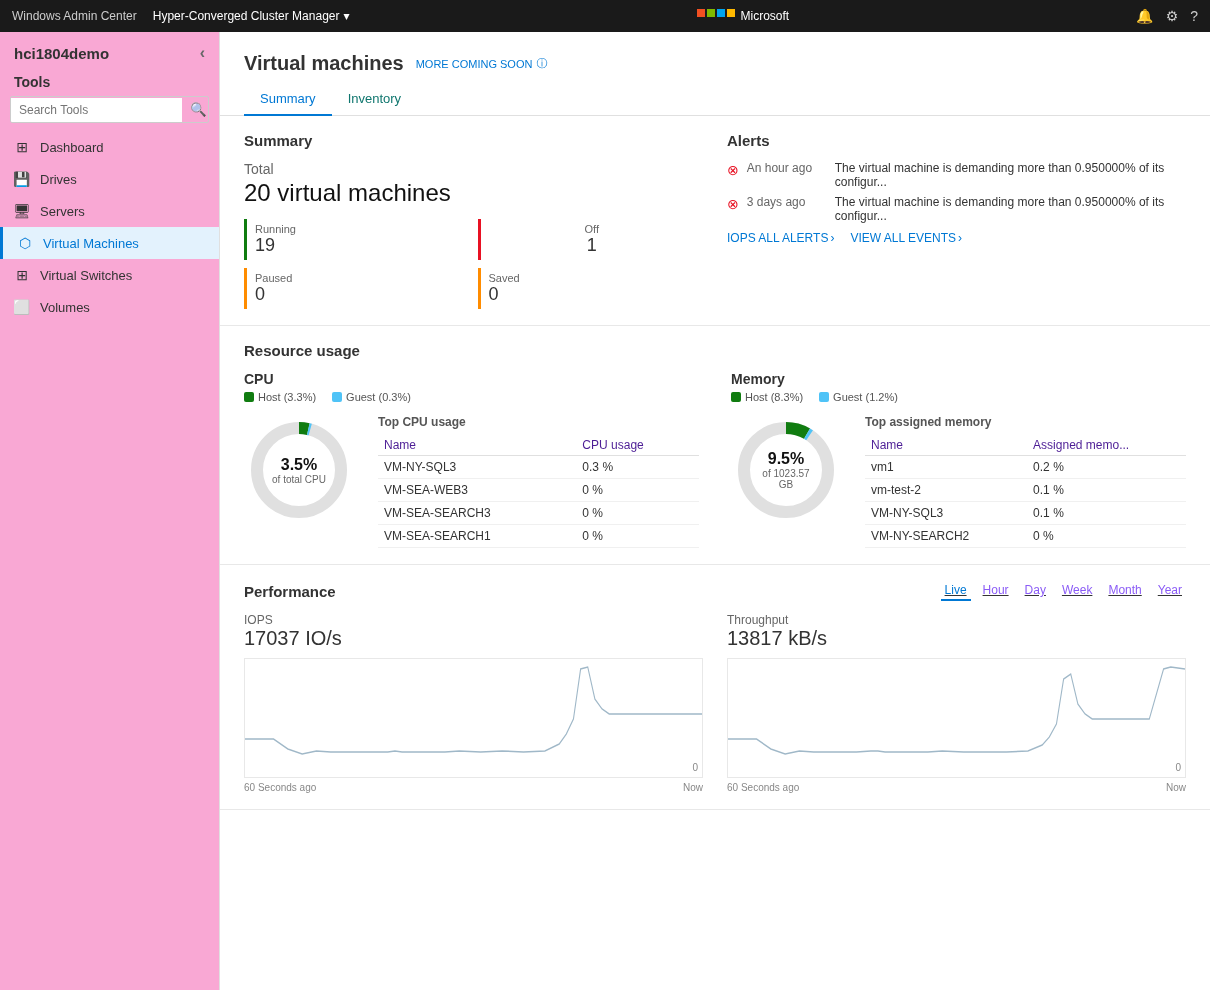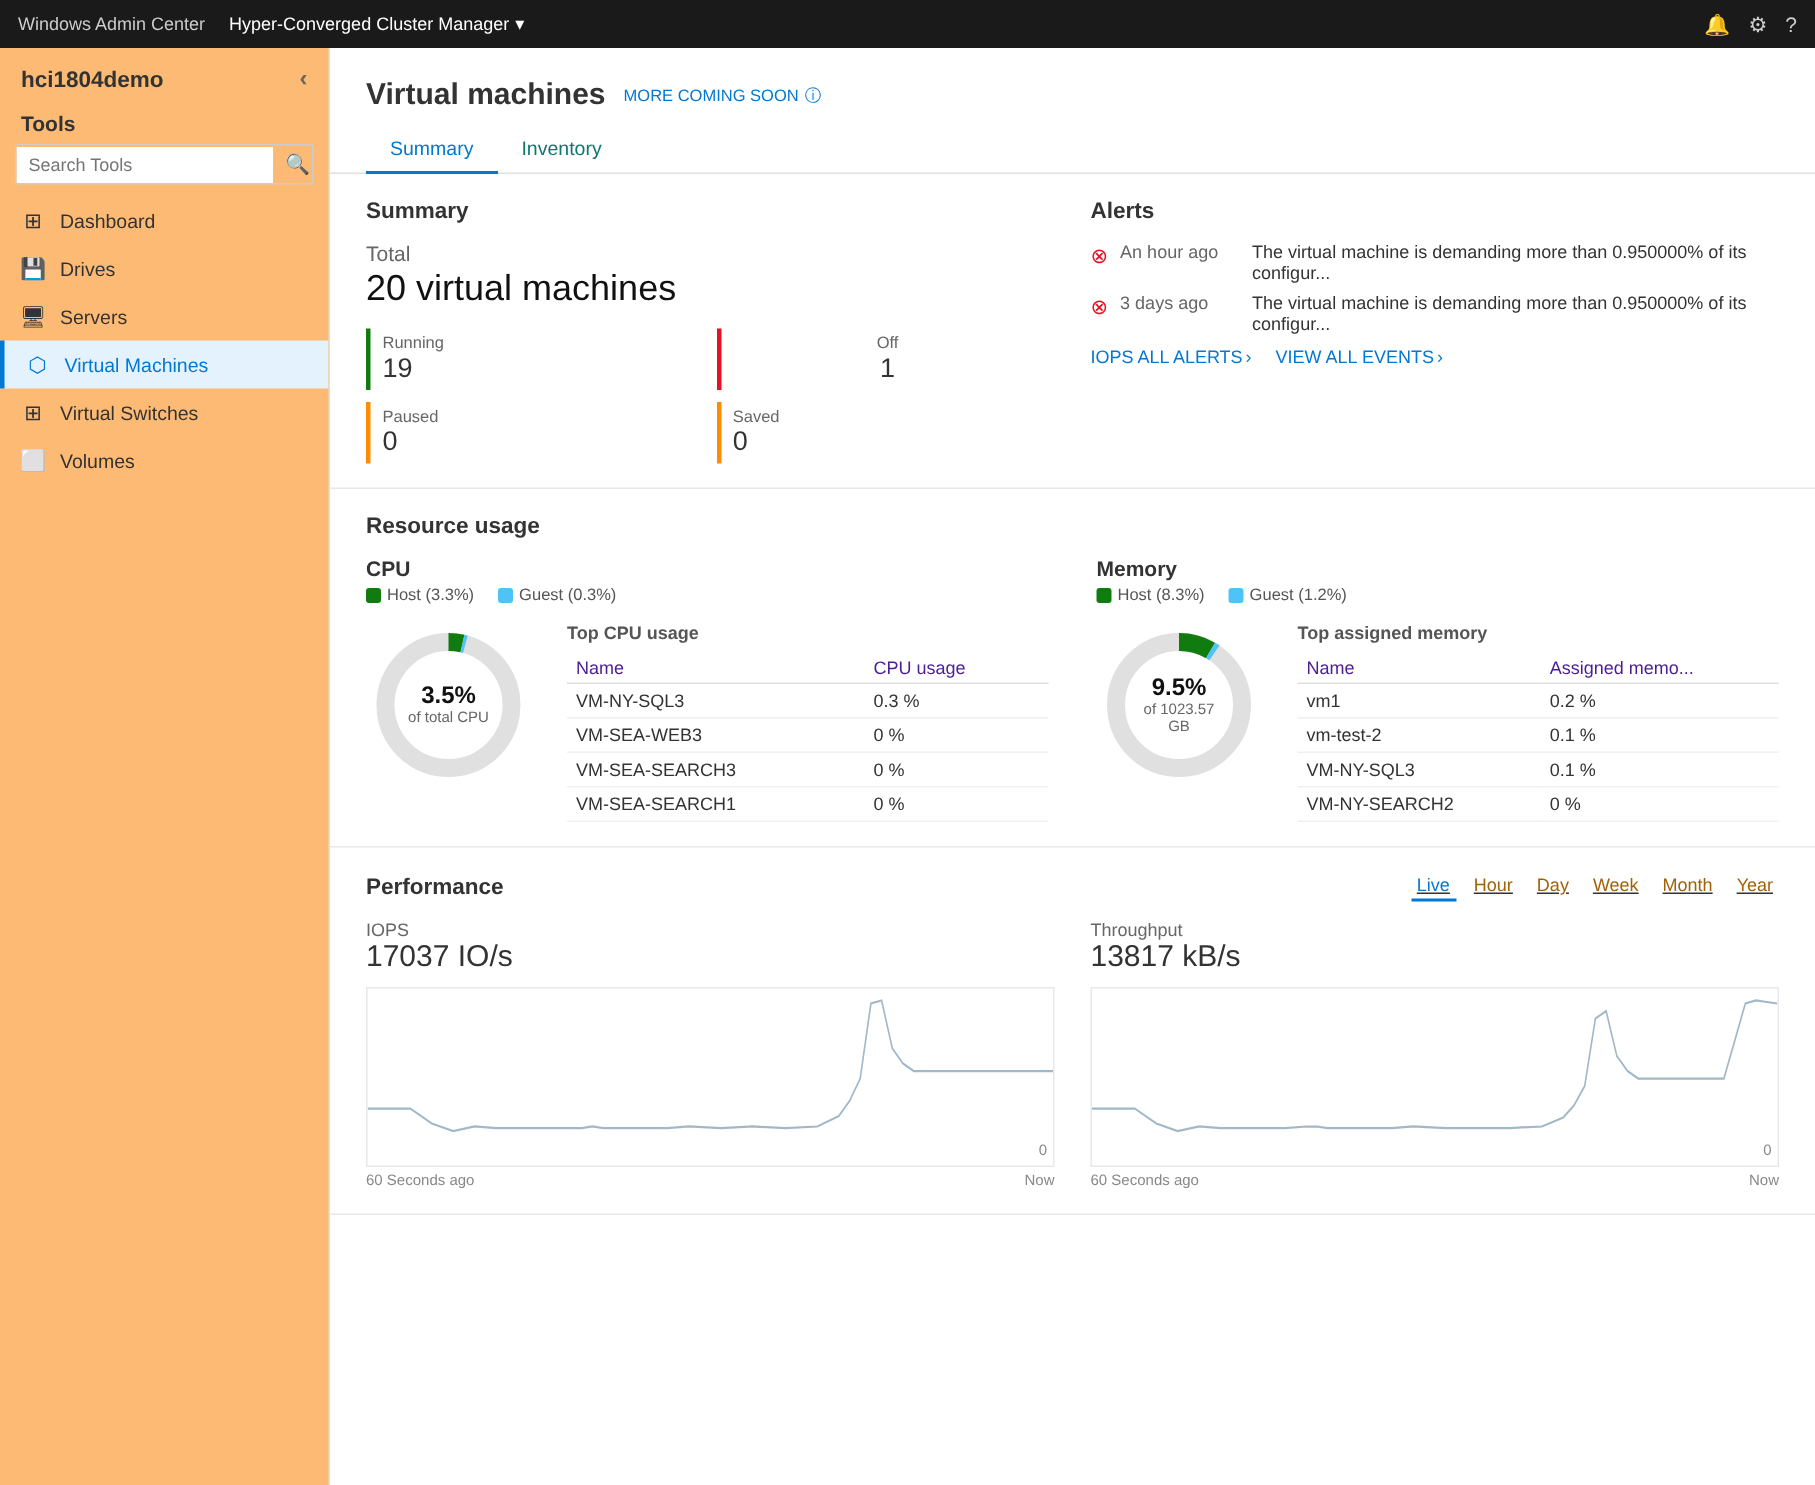--- a/index.html
+++ b/index.html
@@ -21,21 +21,21 @@
     .topbar-logo .sq { width: 8px; height: 8px; }
     .topbar-icons { margin-left: auto; display: flex; gap: 12px; align-items: center; }
     .topbar-icons span { color: #ccc; font-size: 14px; cursor: pointer; }
 
     
     .layout { display: flex; height: calc(100vh - 32px); overflow: hidden; }
 
     
     .sidebar {
       width: 220px;
-      background: #fdba74;
+      background: #f9a8d4;
       border-right: 1px solid #e0e0e0;
       display: flex;
       flex-direction: column;
       flex-shrink: 0;
     }
     .sidebar-header {
       padding: 12px 14px 8px;
       font-size: 16px;
       font-weight: 600;
       display: flex;
@@ -153,39 +153,48 @@
     .usage-table { flex: 1; }
     .usage-table-title { font-size: 12px; font-weight: 600; margin-bottom: 6px; color: #555; }
     .usage-table table { width: 100%; border-collapse: collapse; font-size: 12px; }
     .usage-table th { text-align: left; color: #4c1d95; font-weight: 500; padding: 3px 6px; border-bottom: 1px solid #e0e0e0; }
     .usage-table td { padding: 4px 6px; border-bottom: 1px solid #f0f0f0; color: #333; }
 
     
     .perf-header { display: flex; align-items: center; justify-content: space-between; margin-bottom: 12px; }
     .perf-title { font-size: 15px; font-weight: 600; }
     .perf-tabs { display: flex; gap: 8px; text-decoration: underline; }
-    .perf-tab { font-size: 12px; color: #a16207; cursor: pointer; padding: 2px 4px; }
+    .perf-tab { font-size: 12px; color: #8b5cf6; cursor: pointer; padding: 2px 4px; }
     .perf-tab.active { color: #0078d4; border-bottom: 2px solid #0078d4; font-weight: 500; }
     .perf-charts { display: grid; grid-template-columns: 1fr 1fr; gap: 24px; }
     .perf-chart-block { }
     .perf-metric-label { font-size: 12px; color: #666; }
     .perf-metric-value { font-size: 20px; font-weight: 300; margin-bottom: 8px; }
     .chart-area { position: relative; height: 120px; background: #fff; border: 1px solid #e8e8e8; overflow: hidden; }
     .chart-axis { display: flex; justify-content: space-between; font-size: 10px; color: #888; margin-top: 4px; }
     .chart-zero { position: absolute; right: 4px; bottom: 4px; font-size: 10px; color: #888; }
   </style>
 </head>
 <body>
 
 <div class="topbar">
   <span class="topbar-title">Windows Admin Center</span>
   <div class="topbar-app">
     <span>Hyper-Converged Cluster Manager</span>
     <span>▾</span>
   </div>
+  <div style="flex:1; display:flex; justify-content:center;">
+    <div class="topbar-logo">
+      <div class="sq" style="background:#f25022;"></div>
+      <div class="sq" style="background:#7fba00;"></div>
+      <div class="sq" style="background:#00a4ef;"></div>
+      <div class="sq" style="background:#ffb900;"></div>
+    </div>
+    <span style="color:#fff;font-size:12px;margin-left:6px;">Microsoft</span>
+  </div>
   <div class="topbar-icons">
     <span>🔔</span>
     <span>⚙</span>
     <span>?</span>
   </div>
 </div>
 
 <div class="layout">
 
   <div class="sidebar">

